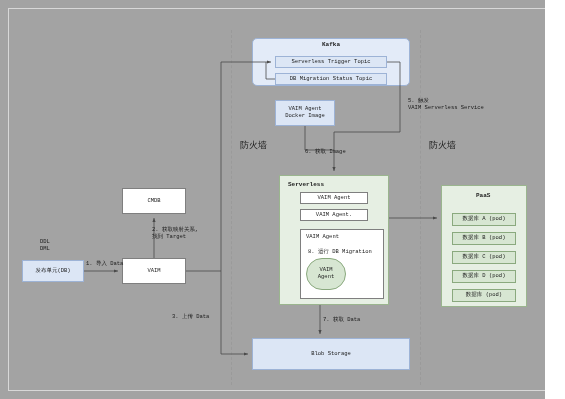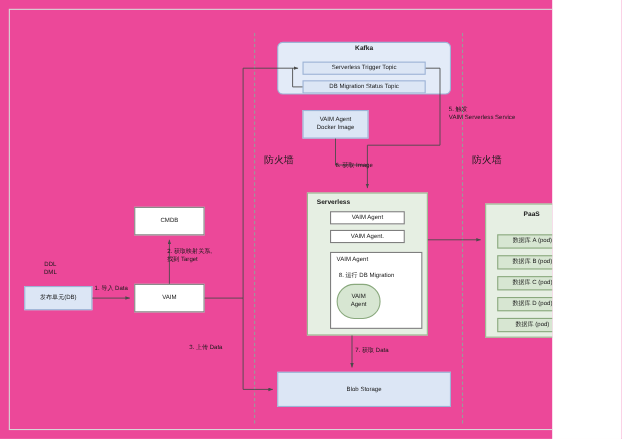--- a/index.html
+++ b/index.html
@@ -2,24 +2,24 @@
 <html><head>
 <meta charset="utf-8">
 <style>
   html, body {
     margin: 0;
     padding: 0;
     background: #ffffff;
   }
   #canvas {
     position: relative;
-    width: 502px;
+    width: 545px;
     height: 399px;
-    background: #ec4899;
-    font-family: Liberation Sans, sans-serif;
+    background: #a3a3a3;
+    font-family: Liberation Mono, monospace;
     overflow: hidden;
   }
   .frame {
     position: absolute;
     left: 8px;
     top: 8px;
     width: 549px;
     height: 383px;
     border: 1px solid #d8d8d8;
     box-sizing: border-box;

